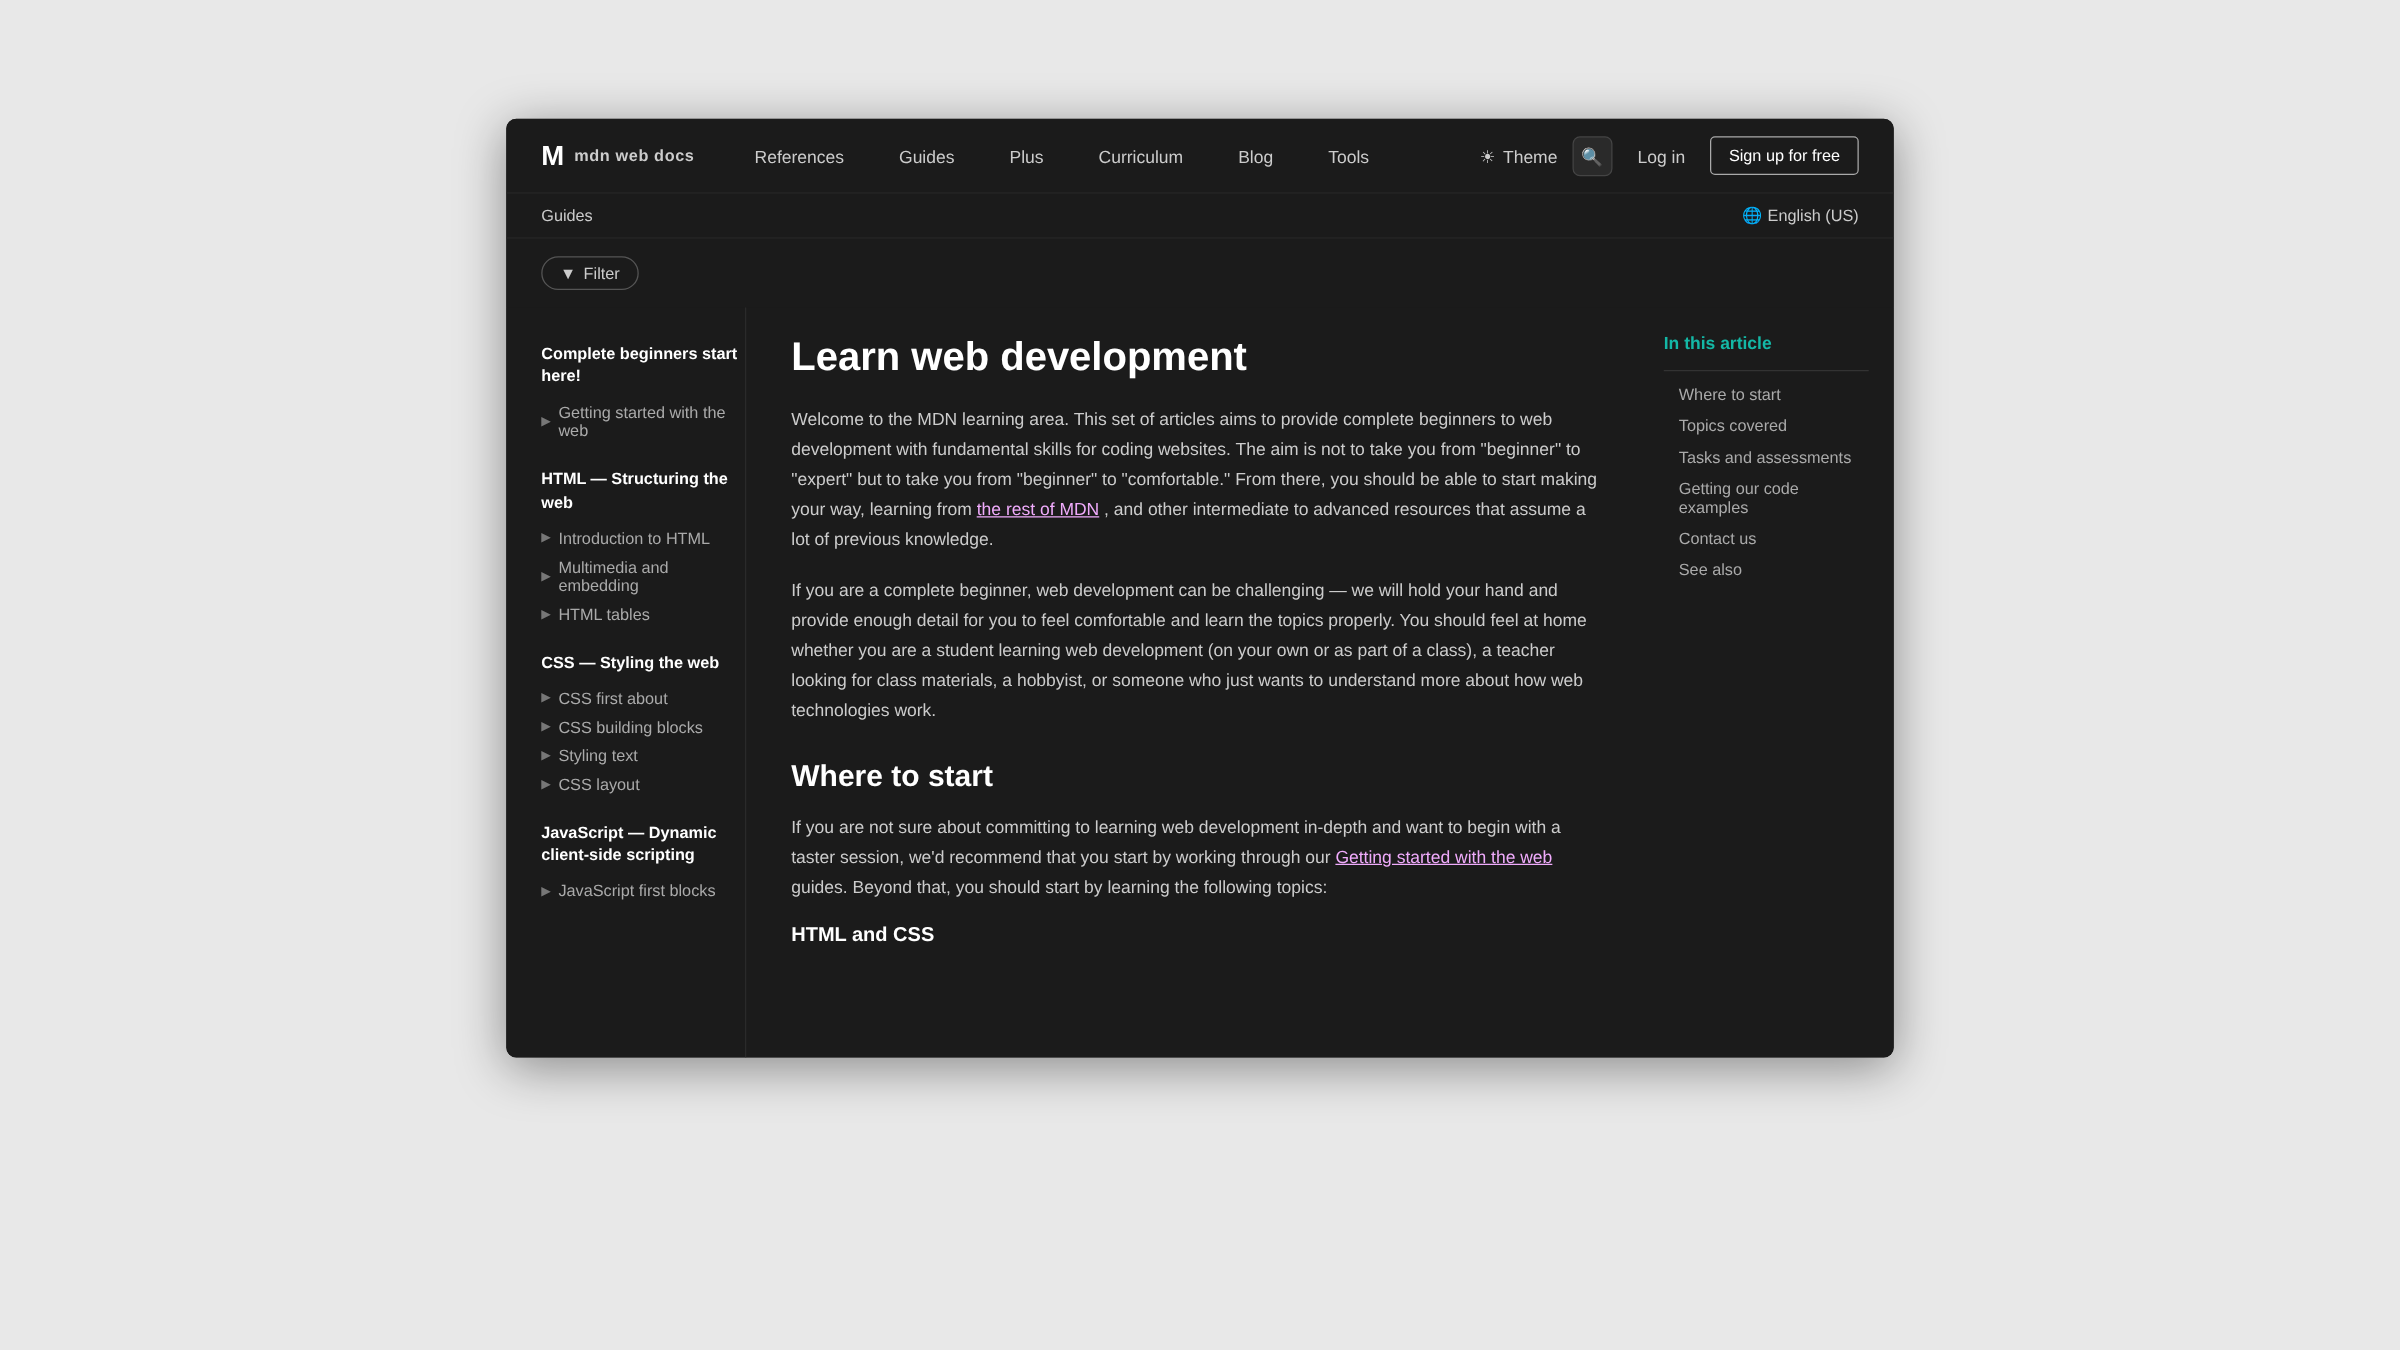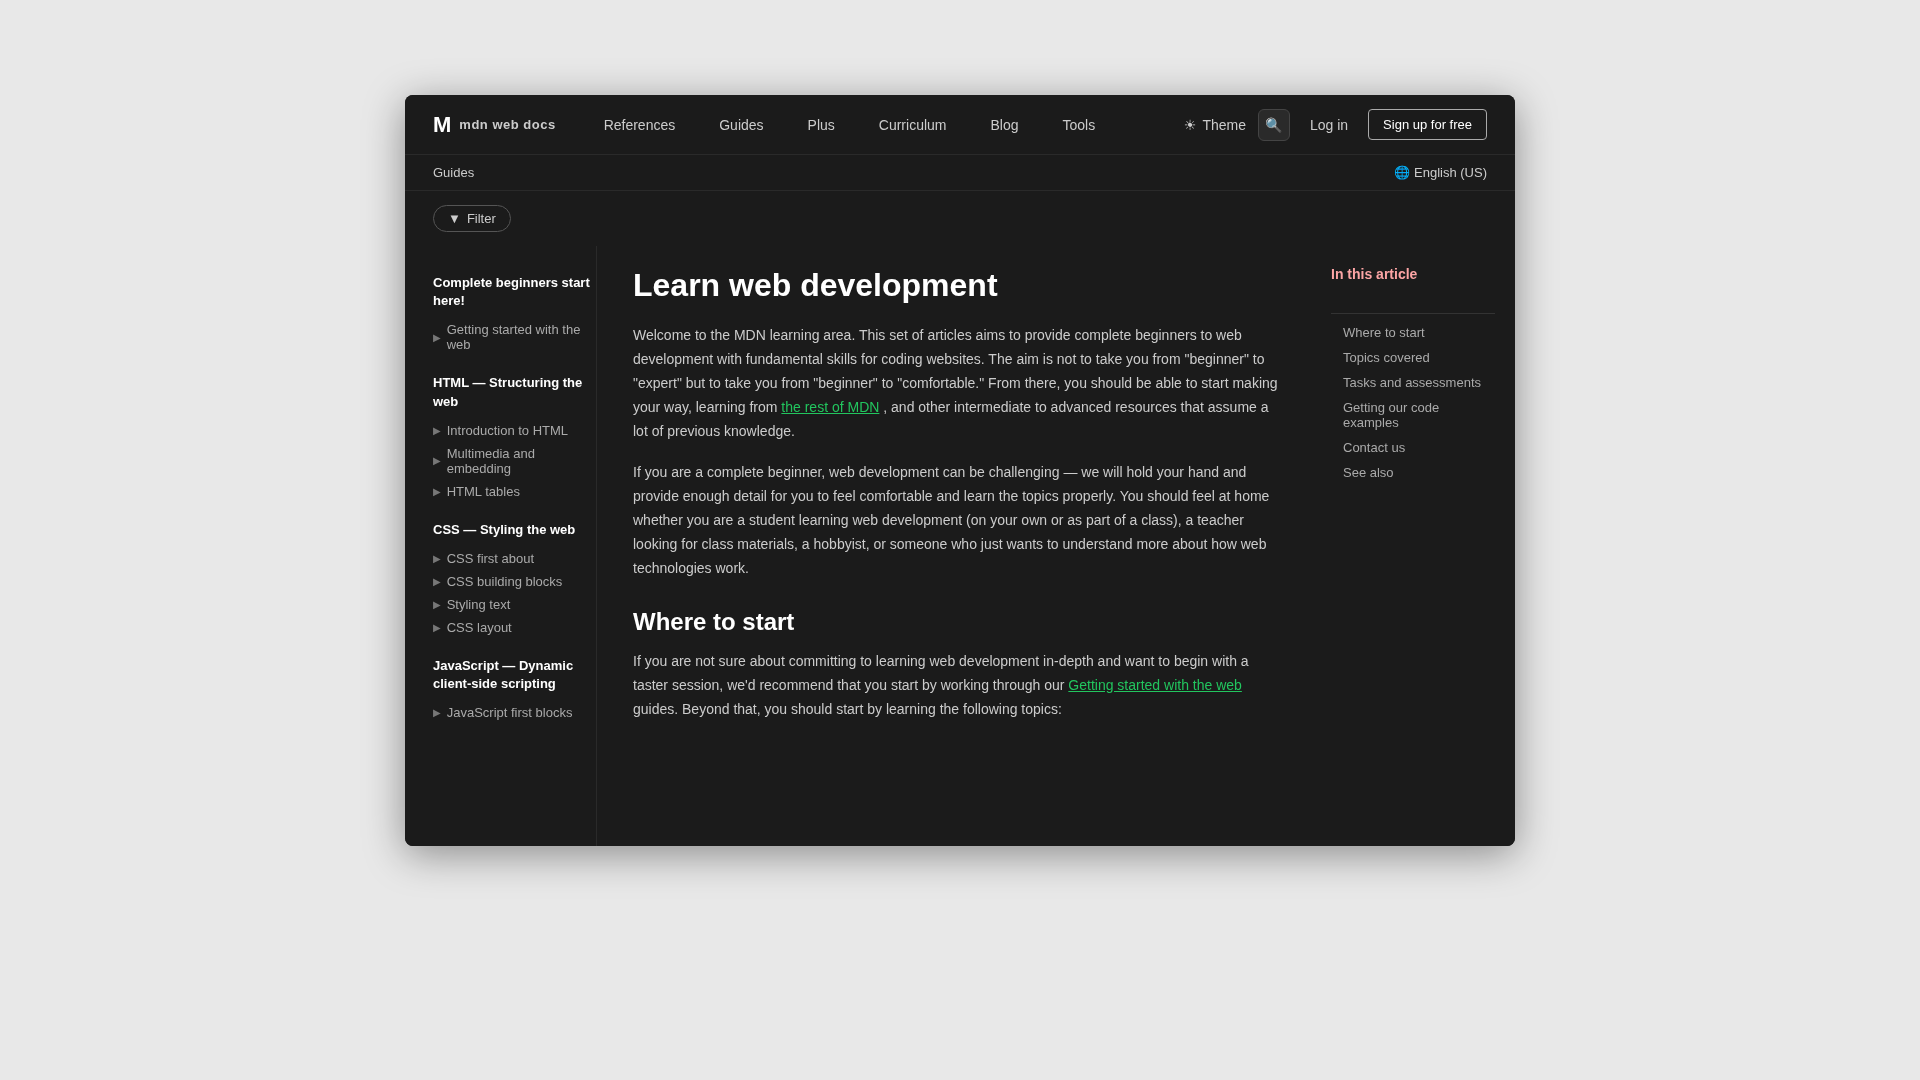--- a/index.html
+++ b/index.html
@@ -193,21 +193,21 @@
       margin-bottom: 20px;
       line-height: 1.2;
     }
     .article-body {
       color: #ccc;
       font-size: 14px;
       line-height: 1.7;
       margin-bottom: 18px;
     }
     .article-link {
-      color: #22c55e;
+      color: #f0abfc;
       text-decoration: underline;
     }
     .section-title {
       color: #fff;
       font-size: 24px;
       font-weight: 700;
       margin: 28px 0 14px 0;
     }
     .subsection-title {
       color: #fff;
@@ -218,24 +218,24 @@
     .indented {
       margin-left: 20px;
     }
     
     .article-toc {
       width: 200px;
       flex-shrink: 0;
       padding: 20px 20px 20px 16px;
     }
     .toc-title {
-      color: #fca5a5;
-      font-size: 14px;
-      font-weight: 700;
-      margin-bottom: 31px;
+      color: #14b8a6;
+      font-size: 14px;
+      font-weight: 700;
+      margin-bottom: 14px;
     }
     .toc-item {
       color: #aaa;
       font-size: 13px;
       padding: 5px 0;
       cursor: pointer;
       display: block;
       text-decoration: none;
       border-left: 2px solid transparent;
       padding-left: 10px;
@@ -358,20 +358,21 @@
       <p class="article-body">If you are a complete beginner, web development can be challenging — we will hold your hand and provide enough detail for you to feel comfortable and learn the topics properly. You should feel at home whether you are a student learning web development (on your own or as part of a class), a teacher looking for class materials, a hobbyist, or someone who just wants to understand more about how web technologies work.</p>
 
       <h2 class="section-title">Where to start</h2>
 
       <p class="article-body">
         <span>If you are not sure about committing to learning web development in-depth and want to begin with a taster session, we'd recommend that you start by working through our</span>
         <a class="article-link">Getting started with the web</a>
         <span>guides. Beyond that, you should start by learning the following topics:</span>
       </p>
 
+      <h3 class="subsection-title">HTML and CSS</h3>
 
     </main>
 
     <aside class="article-toc">
       <div class="toc-title">In this article</div>
       <hr class="toc-divider">
       <a class="toc-item">Where to start</a>
       <a class="toc-item">Topics covered</a>
       <a class="toc-item">Tasks and assessments</a>
       <a class="toc-item">Getting our code examples</a>

